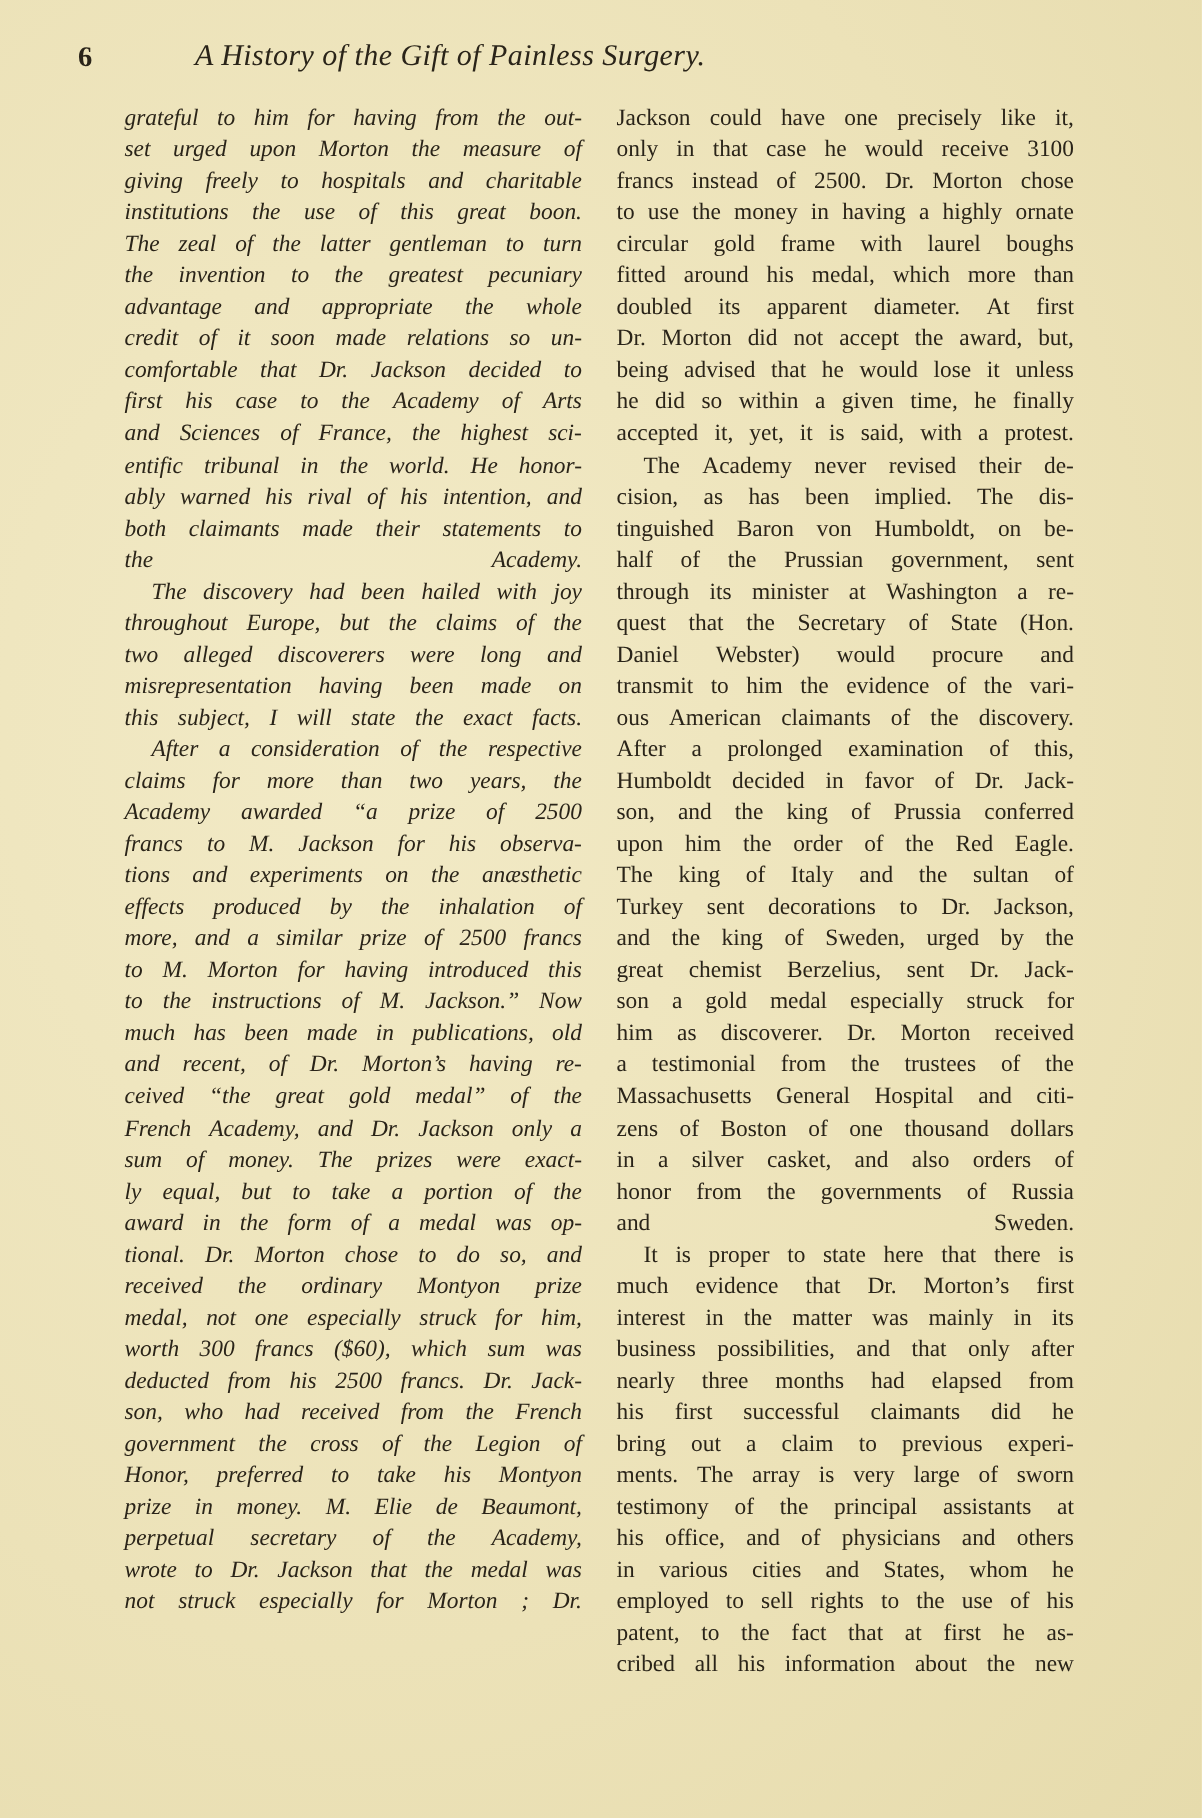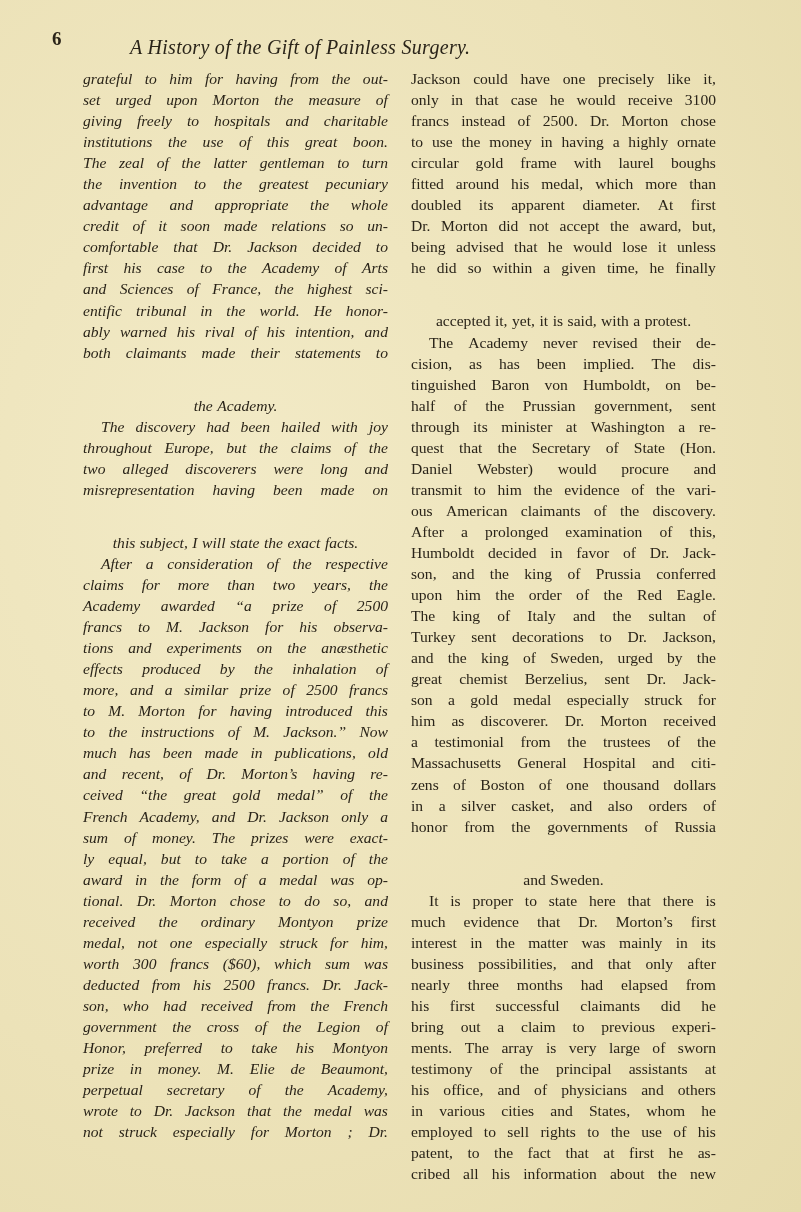--- a/index.html
+++ b/index.html
@@ -12,37 +12,37 @@
     position: relative;
   }
   .header {
     position: absolute; top: 26px; left: 0; width: 801px; height: 30px;
   }
   .page-number {
     position: absolute; left: 52px; top: 2px;
     font-size: 19px; font-weight: bold; letter-spacing: 0;
   }
   .running-title {
-    position: absolute; left: 130px; top: 10px;
+    position: absolute; left: 130px; top: 0;
     font-size: 20px; font-style: italic; letter-spacing: 0.3px;
   }
   .column {
     position: absolute; top: 68px; width: 305px;
   }
   .col-left { left: 83px; font-style: italic; }
   .col-right { left: 411px; }
   .line {
     height: 21.05px; line-height: 21px;
     font-size: 15.6px;
     text-align: justify; text-align-last: justify;
     white-space: nowrap;
     display: flex; justify-content: space-between;
   }
   .line span.w { display: inline-block; }
-  .line.last { text-align-last: left; justify-content: center; gap: 4.5px; margin-top: 32px; }
+  .line.last { text-align-last: left; justify-content: space-between; gap: 4.5px; }
   .line.indent { padding-left: 18px; }
   .paragraph { margin: 0; }
 </style>
 </head>
 <body>
 
 <div class="header">
   <span class="page-number">6</span>
   <span class="running-title">A History of the Gift of Painless Surgery.</span>
 </div>

